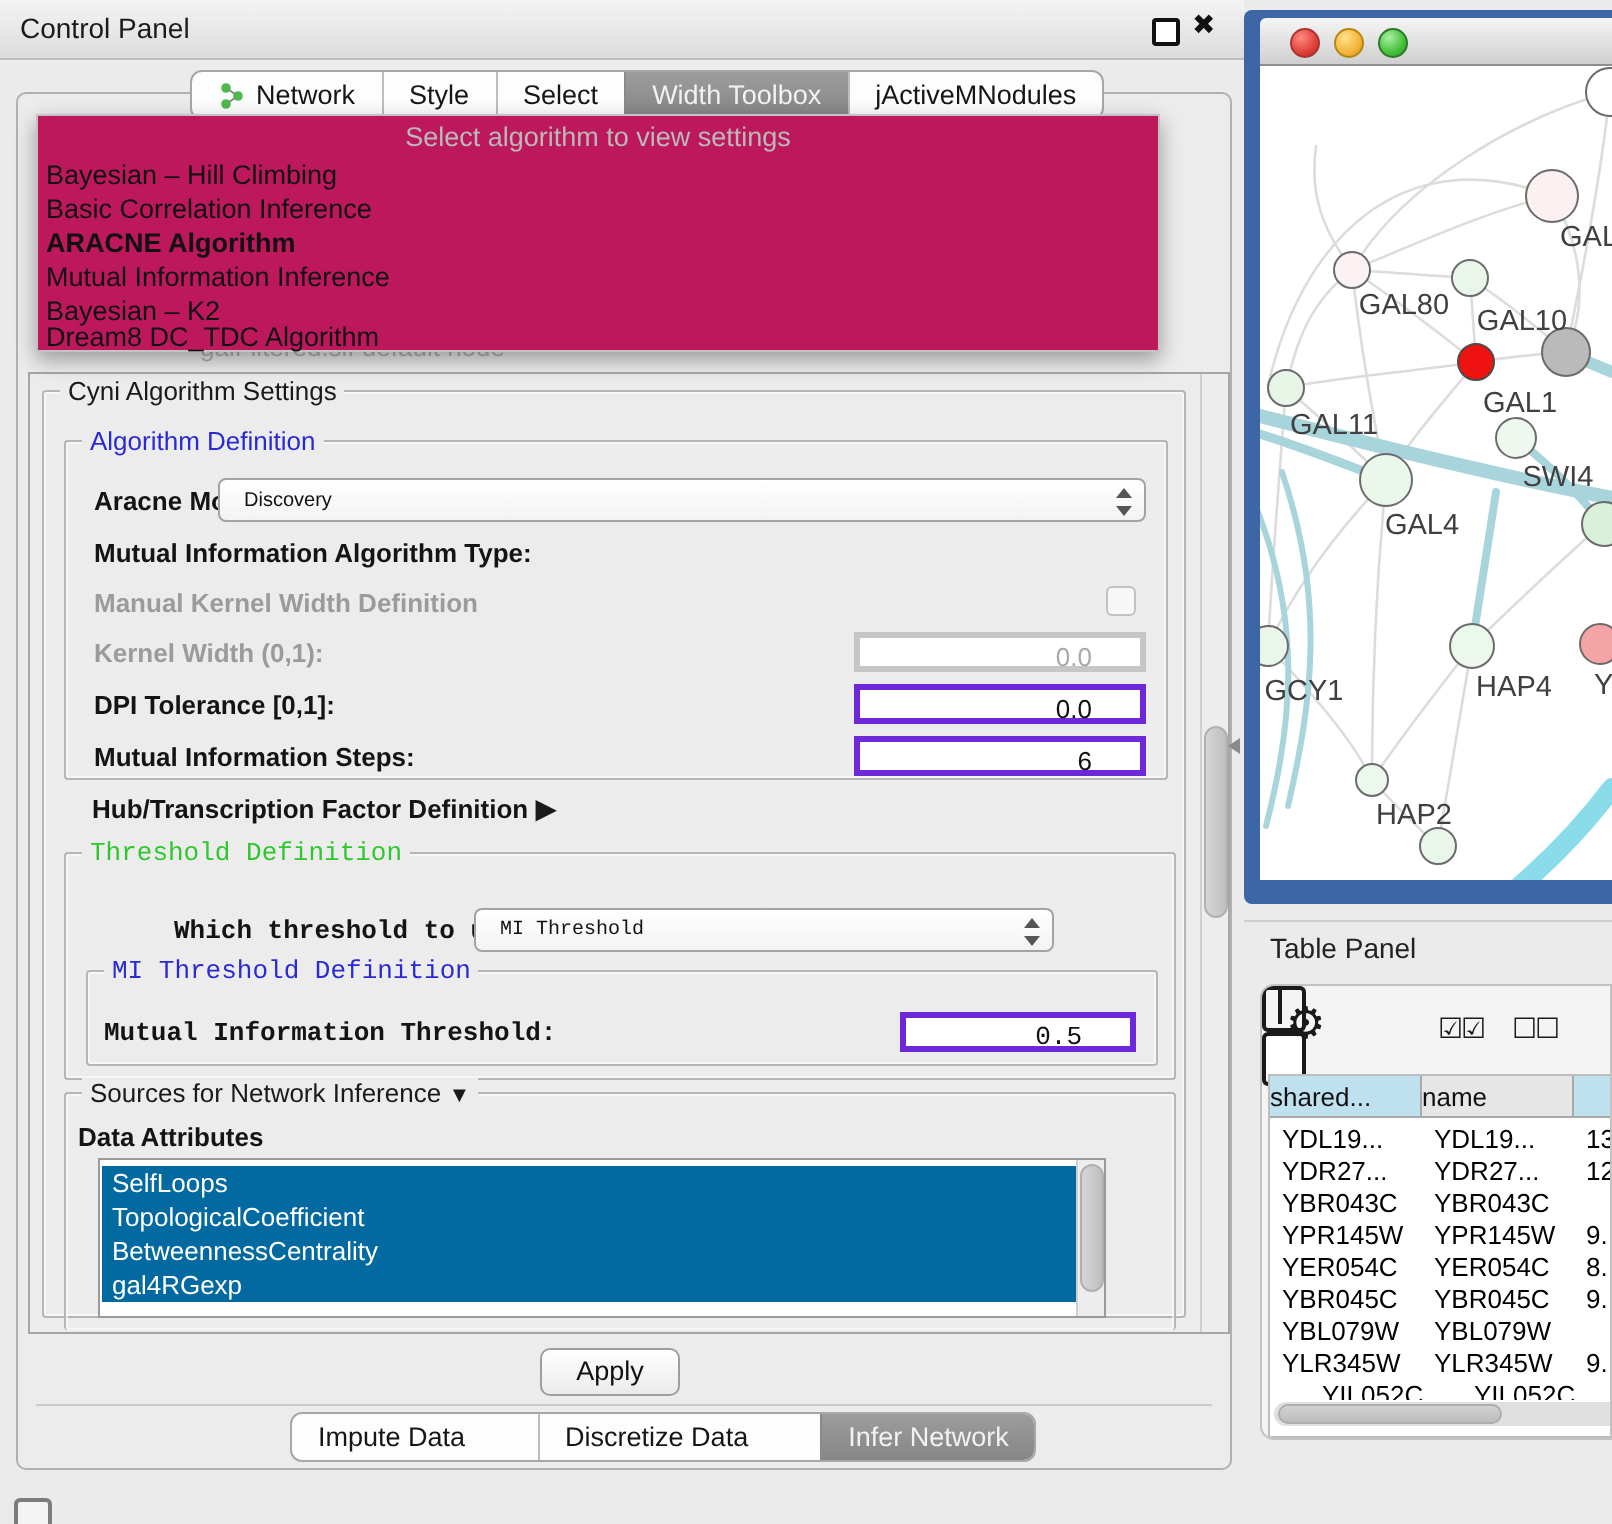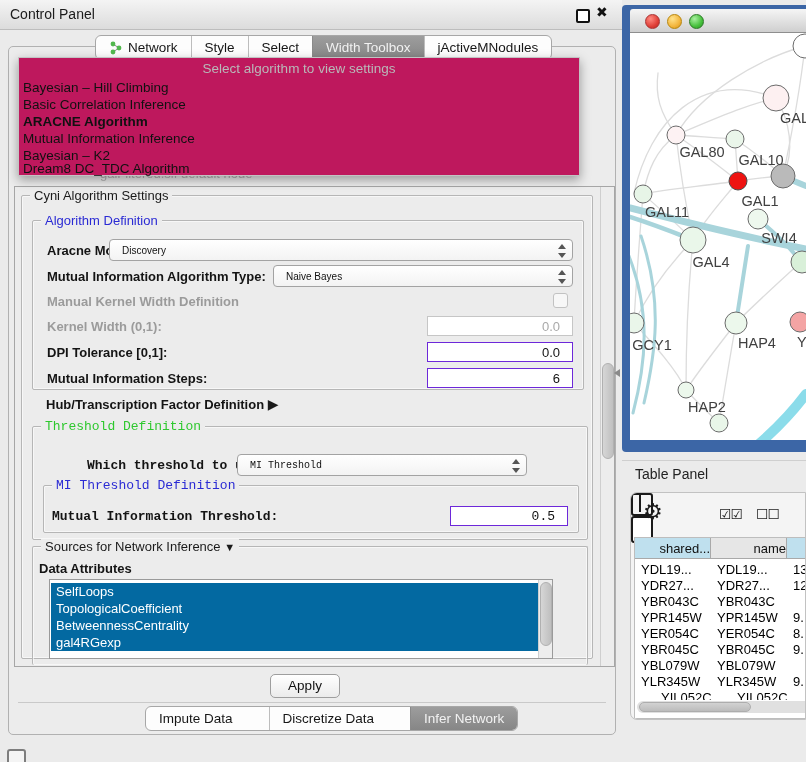--- a/index.html
+++ b/index.html
@@ -45,22 +45,22 @@
   .gtitle.green{color:#2ec82e;}
   .lbl{position:absolute;font-size:13px;font-weight:bold;color:#141414;white-space:nowrap;}
   .lbl.dis{color:#9b9b9b;}
   .combo{position:absolute;background:linear-gradient(#ffffff,#f3f3f3);border:1px solid #a3a3a3;
     border-radius:4px;height:22px;font-size:10px;line-height:22px;padding-left:12px;box-sizing:border-box;color:#111;}
   .stepper{position:absolute;right:6px;top:4px;width:9px;height:14px;}
   .stepper:before{content:"";position:absolute;left:1px;top:0;border-left:4px solid transparent;
     border-right:4px solid transparent;border-bottom:5px solid #555;}
   .stepper:after{content:"";position:absolute;left:1px;bottom:0;border-left:4px solid transparent;
     border-right:4px solid transparent;border-top:5px solid #555;}
-  .tfield{position:absolute;height:20px;background:#fff;border:1px solid #6d28d9;font-size:13px;
-    line-height:20px;text-align:right;padding-right:12px;box-sizing:border-box;color:#111;}
+  .tfield{position:absolute;height:20px;background:#fff;border:3px solid #6d28d9;font-size:13px;
+    line-height:20px;text-align:right;padding-right:24px;box-sizing:border-box;color:#111;}
   .tfield.dis{border-color:#c6c6c6;color:#a9a9a9;}
   .checkbox{position:absolute;width:13px;height:13px;border:1px solid #c2c2c2;border-radius:3px;background:#f7f7f7;}
   .arrow-right{font-size:14px;color:#1a1a1a;}
   .arrow-down{font-size:11px;color:#1a1a1a;}
 
   
   #attr-list{position:absolute;background:#fff;border:1px solid #9a9a9a;overflow:hidden;}
   .attr-item{position:absolute;left:1px;right:14px;height:17px;background:#0369a1;color:#fff;
     font-size:13px;line-height:17px;padding-left:5px;}
   .vtrack{position:absolute;background:#ededed;border-left:1px solid #cfcfcf;}
@@ -93,21 +93,21 @@
   #table-panel{left:630px;top:492px;width:176px;height:228px;background:#f4f4f4;
     border:1px solid #c2c2c2;border-radius:7px 0 0 7px;box-sizing:border-box;overflow:hidden;}
   .tp-icon{position:absolute;color:#1a1a1a;}
   #gear-icon{left:12px;top:6px;font-size:22px;}
   #splitcol-icon{left:52px;top:11px;width:18px;height:19px;border:2px solid #1a1a1a;border-radius:3px;}
   #splitcol-icon:before{content:"";position:absolute;left:8px;top:0;width:2px;height:19px;background:#1a1a1a;}
   #checked-pair-icon{left:88px;top:13px;font-size:14px;letter-spacing:-1px;}
   #unchecked-pair-icon{left:125px;top:13px;font-size:14px;letter-spacing:-1px;}
   #doc-icon{left:164px;top:9px;width:18px;height:23px;border:2px solid #1a1a1a;border-radius:3px;background:#fff;}
   #tp-table{position:absolute;left:3px;top:44px;right:0;bottom:0;background:#fff;border:1px solid #bdbdbd;border-right:none;}
-  .th{position:absolute;top:0;height:21px;font-size:13px;text-align:right;line-height:21px;
+  .th{position:absolute;top:0;height:21px;font-size:13px;text-align:left;line-height:21px;
     border-right:1px solid #a9a9a9;border-bottom:1px solid #a9a9a9;box-sizing:border-box;color:#111;}
   .th.blue{background:#bfe0ee;}
   .th.gray{background:#e6e6e6;}
   #tp-rows{position:absolute;left:0;top:22px;right:0;height:140px;overflow:hidden;}
   .trow{position:absolute;left:0;right:0;height:16px;font-size:13px;line-height:16px;white-space:nowrap;}
   .tc{position:absolute;top:0;height:16px;overflow:hidden;color:#000;}
   .tc.c1{left:6px;width:68px;}
   .tc.c2{left:82px;width:68px;}
   .tc.c3{left:158px;width:20px;}
   #hscroll{position:absolute;left:2px;right:0;top:163px;height:12px;background:#e0e0e0;border-radius:6px 0 0 6px;}
@@ -177,24 +177,20 @@
       <div class="groupbox" style="left:10px;top:24px;width:550px;height:168px;">
         <span class="gtitle blue">Algorithm Definition</span>
 
         <div class="lbl" style="left:14px;top:22px;">Aracne Mode:</div>
         <div class="combo" style="left:76px;top:18px;width:464px;">
           <span>Discovery</span>
           <span class="stepper"></span>
         </div>
 
         <div class="lbl" style="left:14px;top:48px;">Mutual Information Algorithm Type:</div>
-        <div class="combo" style="left:240px;top:44px;width:300px;">
-          <span>Naive Bayes</span>
-          <span class="stepper"></span>
-        </div>
 
         <div class="lbl dis" style="left:14px;top:73px;">Manual Kernel Width Definition</div>
         <div class="checkbox" style="left:520px;top:72px;"></div>
 
         <div class="lbl dis" style="left:14px;top:98px;">Kernel Width (0,1):</div>
         <div class="tfield dis" style="left:394px;top:95px;width:146px;">0.0</div>
 
         <div class="lbl" style="left:14px;top:124px;">DPI Tolerance [0,1]:</div>
         <div class="tfield" style="left:394px;top:121px;width:146px;">0.0</div>
 

